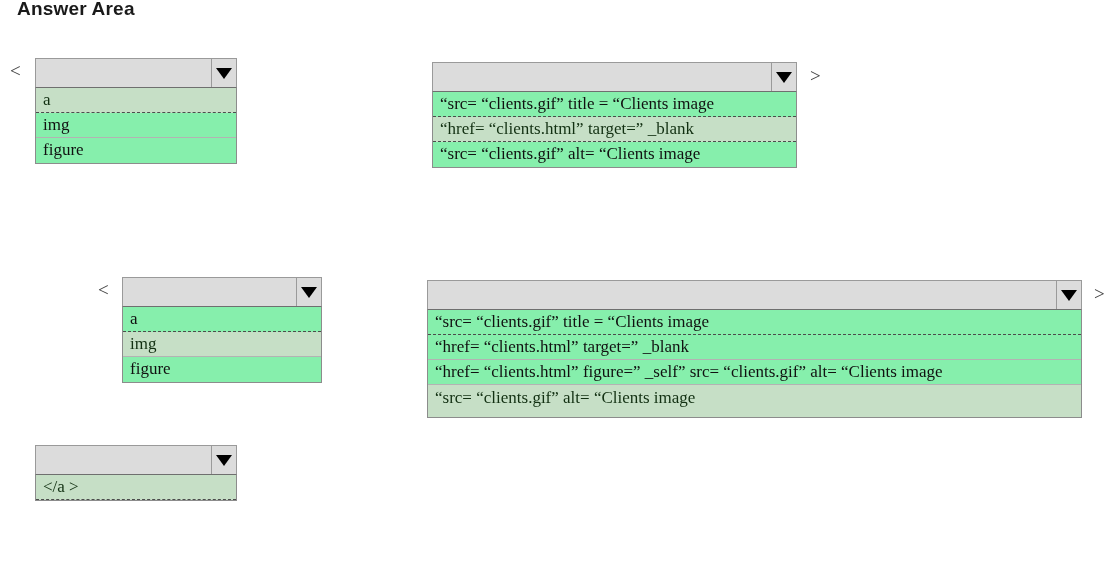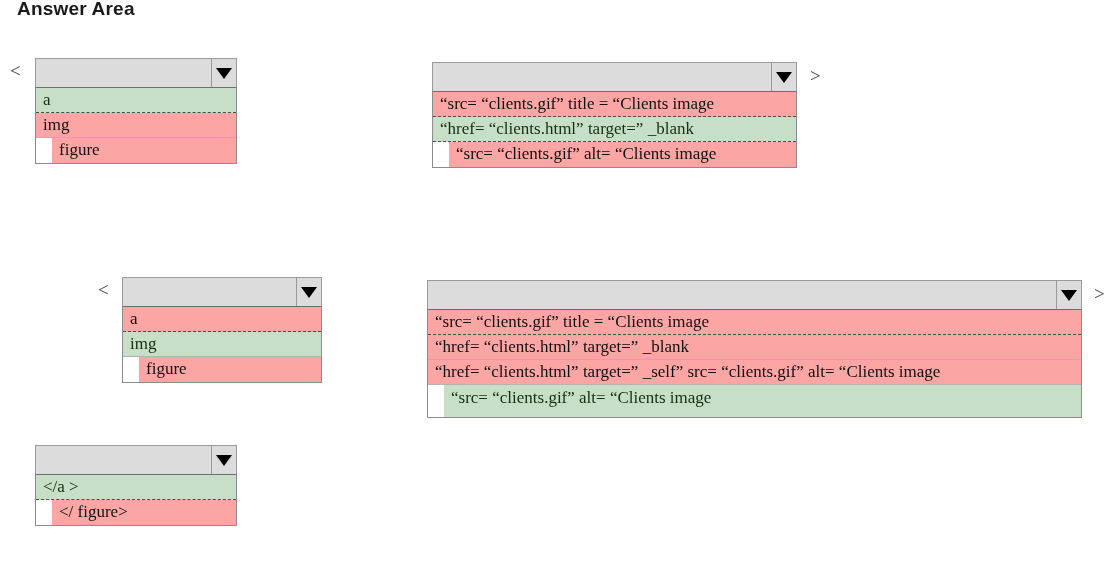--- a/index.html
+++ b/index.html
@@ -88,28 +88,27 @@
     border-top: none;
     background: #ffffff;
   }
   .dd-option {
     box-sizing: border-box;
     height: 25px;
     line-height: 24px;
     padding-left: 7px;
     font-size: 17px;
     color: #111111;
-    background: #fca5a5;
+    background: #86efac;
     border-bottom: 1px solid #b3b3b3;
     white-space: nowrap;
     overflow: hidden;
   }
   .dd-option:last-child {
     border-bottom: none;
-    margin-left: 16px;
   }
   .dd-option.selected {
     background: #c6dfc6;
     color: #123012;
   }
   
   .dd-option.selected {
     border-bottom: 1px dashed #4c4c4c;
   }
   .dd-option.after-selected {
@@ -175,31 +174,30 @@
 <div class="dropdown" style="left:427px; top:280px; width:655px;">
   <div class="dd-header">
     <span class="dd-header-value"></span>
     <span class="dd-arrow-cell">
       <span class="dd-caret"></span>
     </span>
   </div>
   <div class="dd-list">
     <div class="dd-option wide" style="border-bottom:1px dashed #4c4c4c;">“src= “clients.gif” title = “Clients image</div>
     <div class="dd-option wide">“href= “clients.html” target=” _blank</div>
-    <div class="dd-option wide">“href= “clients.html” target=” _self” src= “clients.gif” alt= “Clients image</div>
+    <div class="dd-option wide">“href= “clients.html” figure=” _self” src= “clients.gif” alt= “Clients image</div>
     <div class="dd-option wide selected" style="border-bottom:none; height:32px; line-height:26px;">“src= “clients.gif” alt= “Clients image</div>
   </div>
 </div>
 
 <span class="bracket" style="left:1094px; top:284px;">&gt;</span>
 
 <div class="dropdown" style="left:35px; top:445px; width:202px;">
   <div class="dd-header">
     <span class="dd-header-value"></span>
     <span class="dd-arrow-cell">
       <span class="dd-caret"></span>
     </span>
   </div>
   <div class="dd-list">
     <div class="dd-option selected">&lt;/a &gt;</div>
-    <div class="dd-option">&lt;/ figure&gt;</div>
   </div>
 </div>
 
 </body></html>

